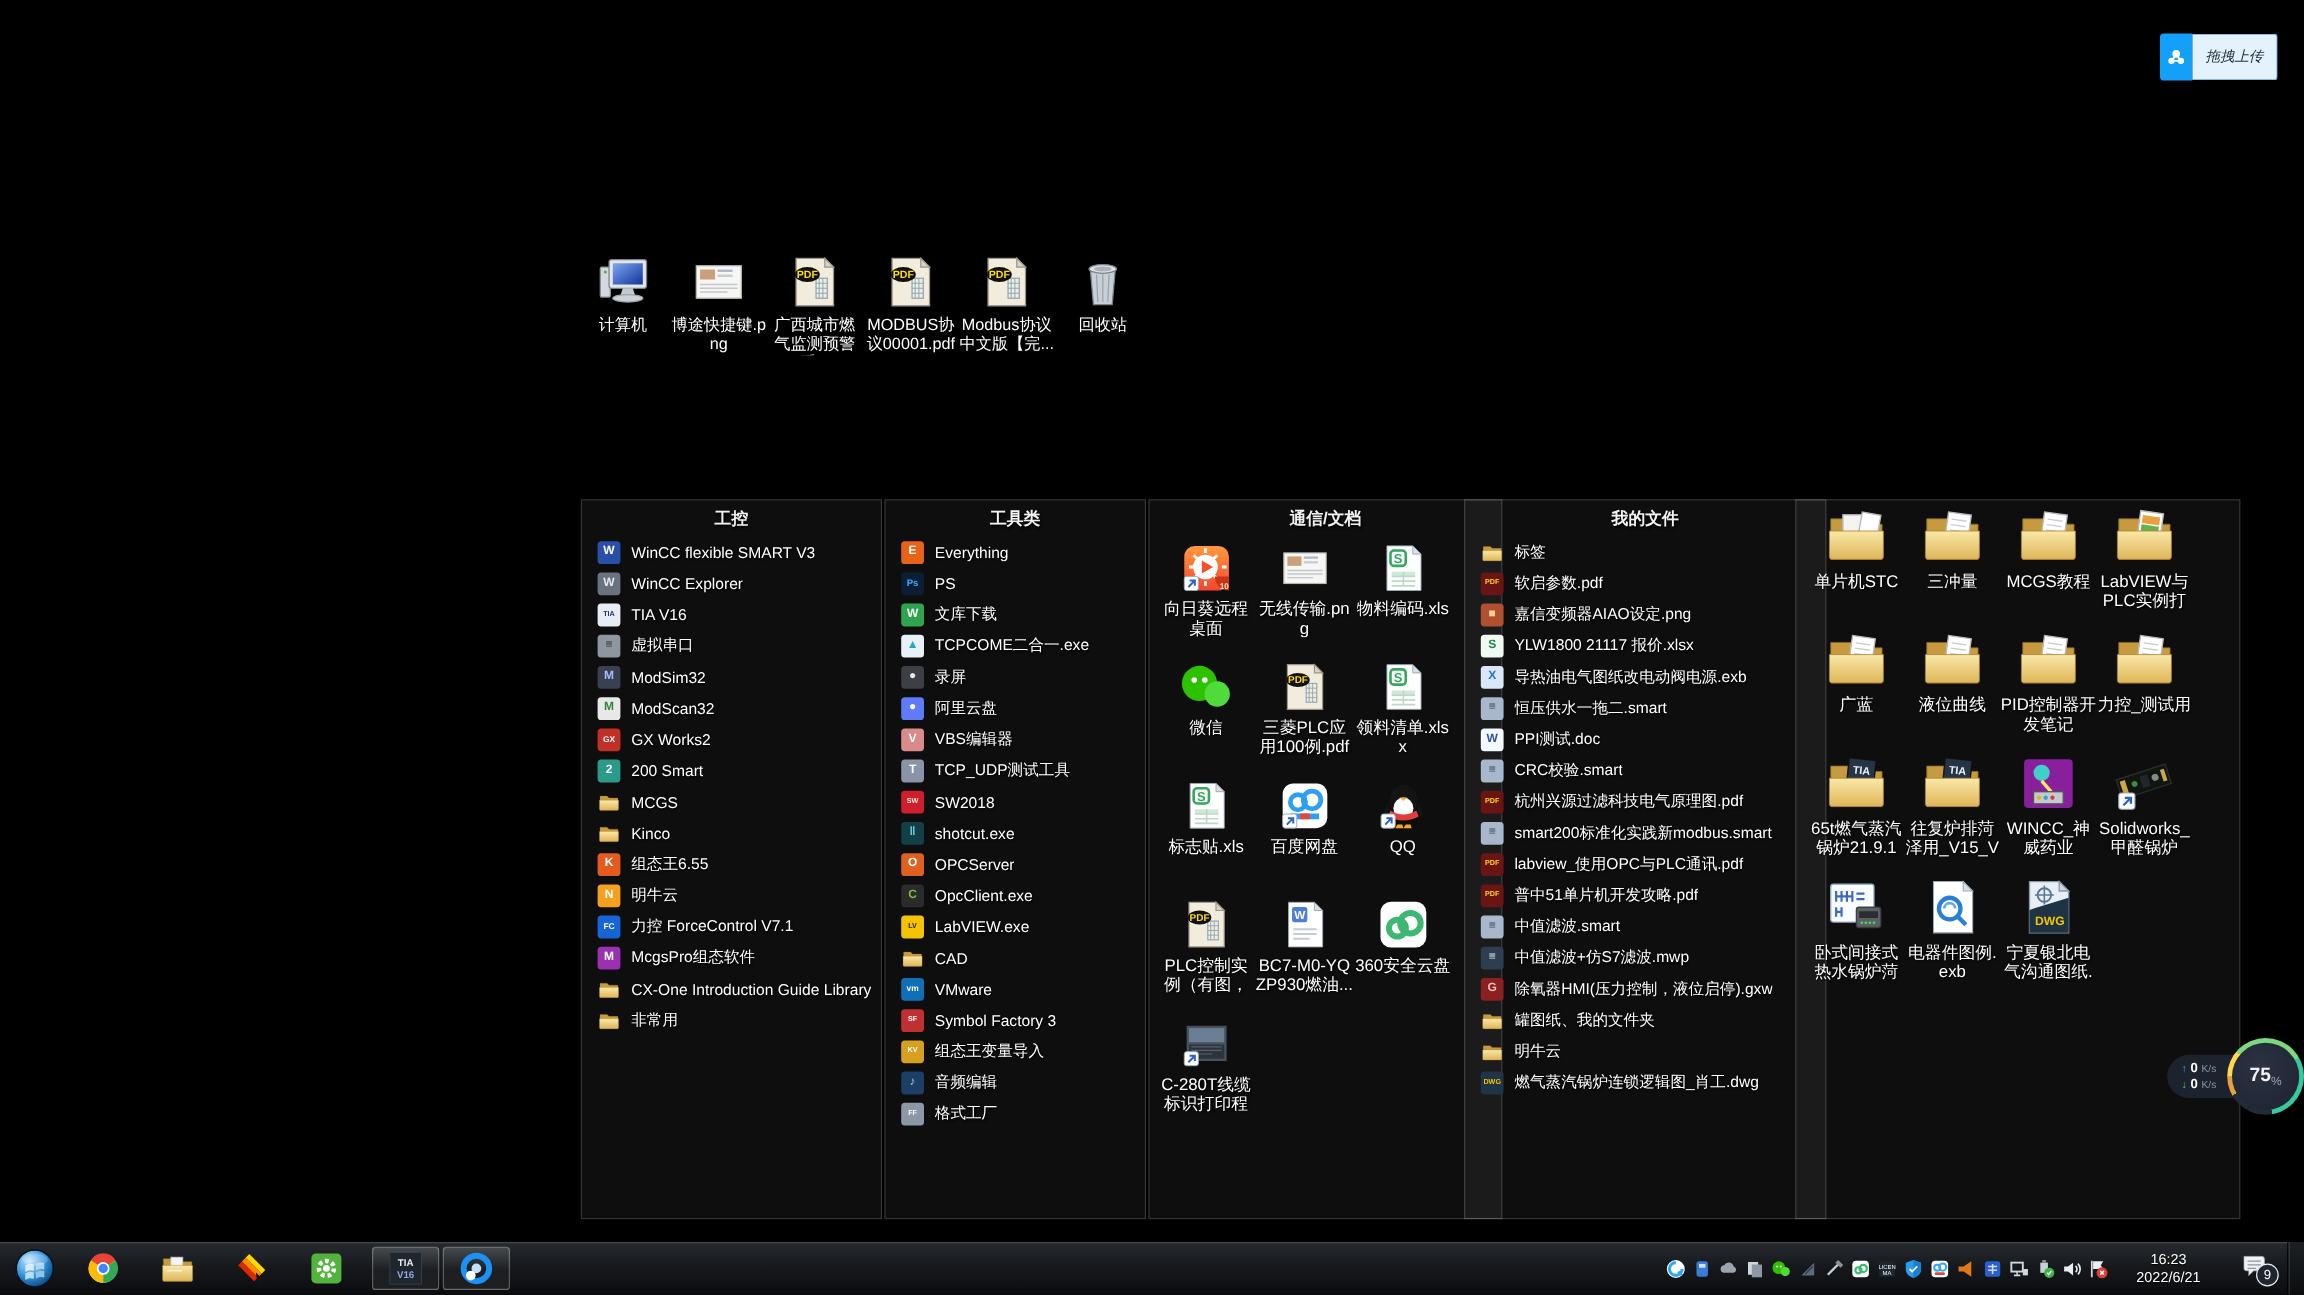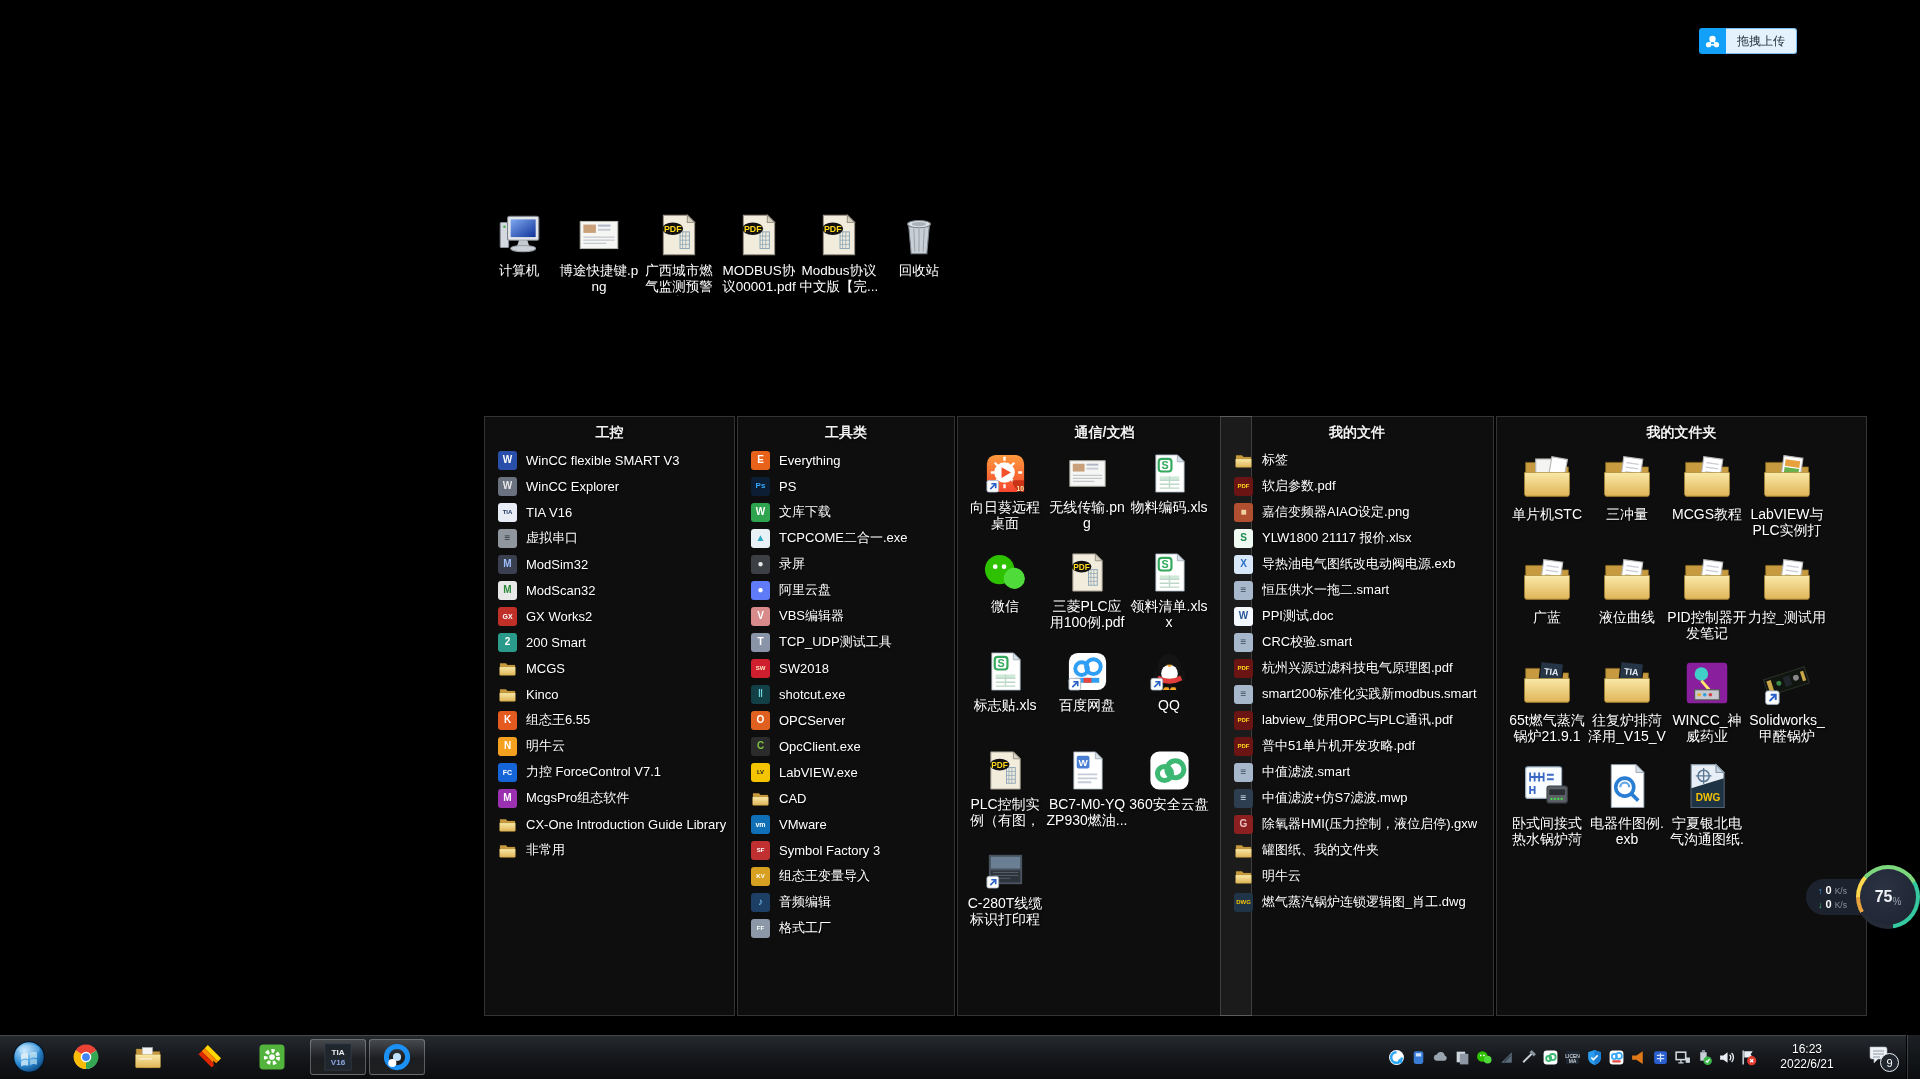--- a/index.html
+++ b/index.html
@@ -10,42 +10,42 @@
   #desktop-row{position:absolute;left:479px;top:210px;display:flex;}
   .desk-item{width:80px;display:flex;flex-direction:column;align-items:center;cursor:default;}
   .desk-ic{width:50px;height:50px;display:flex;align-items:center;justify-content:center;}
   .desk-label{margin-top:3px;max-width:80px;font-size:13.5px;line-height:16px;color:#fff;
     text-align:center;text-shadow:1px 1px 2px #000,0 0 4px #000;word-break:break-all;max-height:33px;overflow:hidden;}
 
   
   .fence{position:absolute;top:416px;height:600px;background:rgba(255,255,255,0.055);
     border:1px solid rgba(255,255,255,0.16);box-sizing:border-box;}
   .f0{left:484px;width:251px;} .f1{left:737px;width:218px;} .f2{left:957px;width:295px;}
-  .f3{left:1220px;width:274px;} .f4{left:1496px;width:371px;}
+  .f3{left:1220px;width:302px;} .f4{left:1496px;width:371px;}
   .fence-title{height:30px;line-height:30px;text-align:center;color:#f2f2f2;font-size:14px;
     font-weight:bold;text-shadow:1px 1px 2px #000;}
   .fence-list{display:flex;flex-direction:column;}
   .fl-item{display:flex;align-items:center;height:26px;padding-left:13px;gap:9px;cursor:default;}
   .fl-ic{width:19px;height:19px;flex:0 0 19px;display:flex;align-items:center;justify-content:center;}
   .fl-label{font-size:13px;color:#fff;text-shadow:1px 1px 2px #000;white-space:nowrap;overflow:hidden;}
   .fence-grid{display:grid;}
   .fg3{grid-template-columns:repeat(3,82px);padding-left:6px;}
   .fg4{grid-template-columns:repeat(4,80px);padding-left:10px;}
   .fg-cell{display:flex;flex-direction:column;align-items:center;cursor:default;}
   .fg3 .fg-cell{min-height:96px;padding-top:3px;}
   .fg4 .fg-cell{min-height:100px;padding-top:3px;}
   .fg-ic3{width:47px;height:47px;} .fg-ic4{width:54px;height:54px;}
   .fg-label{margin-top:2px;font-size:14px;line-height:16px;color:#fff;text-align:center;
     text-shadow:1px 1px 2px #000;word-break:break-all;max-width:82px;max-height:33px;overflow:hidden;}
 
   .sqic{display:flex;align-items:center;justify-content:center;border-radius:3px;font-weight:bold;line-height:1;}
   .ic-svg{width:100%;height:100%;display:block;}
 
   
-  #upload{position:absolute;left:1699px;top:28px;height:26px;display:flex;cursor:pointer;}
+  #upload{position:absolute;left:1800px;top:28px;height:39px;display:flex;cursor:pointer;font-style:italic;}
   #upload .ulogo{width:27px;background:#12a0f8;border-radius:3px 0 0 3px;display:flex;align-items:center;justify-content:center;}
   #upload .ubtn{background:#e4f2fe;border:1px solid #79bdf2;border-left:none;border-radius:0 3px 3px 0;
     color:#1c2b36;font-size:12px;display:flex;align-items:center;padding:0 11px;}
 
   
   #net-pill{position:absolute;left:1806px;top:879px;width:76px;height:36px;background:#1d232e;
     border-radius:18px 0 0 18px;display:flex;flex-direction:column;justify-content:center;gap:2px;padding-left:12px;box-sizing:border-box;z-index:4;}
   .speed-row{display:flex;align-items:baseline;gap:3px;font-size:9px;}
   .sp-arrow{font-size:9px;font-weight:bold;}
   .sp-val{color:#fff;font-weight:bold;font-size:11px;}
@@ -776,21 +776,20 @@
         </div>
         <div class="fl-item">
           <div class="fl-ic">
             <div class="sqic" style="height: 19px; width: 19px; background: rgb(31, 52, 71); color: rgb(245, 196, 0); font-size: 6px;">DWG</div>
           </div>
           <div class="fl-label">燃气蒸汽锅炉连锁逻辑图_肖工.dwg</div>
         </div>
       </div>
   </div>
   <div class="fence f4">
-    <div class="fence-title">我的文件夹</div>
     <div class="fence-grid fg4">
         <div class="fg-cell">
           <div class="fg-ic4">
             <div style="height: 54px; width: 54px;">
               <svg class="ic-svg" viewBox="0 0 48 48">
                 <path d="M5 11h15l4 4h19v26H5z" fill="#c79a3f" stroke="#8a6d26" stroke-width="0.6"></path>
                 <rect x="14" y="8" width="14" height="26" fill="#f4f4f2" stroke="#b8b8b8"></rect>
                 <g transform="rotate(10 33 20)">
                   <rect x="26" y="7" width="14" height="26" fill="#fff" stroke="#b8b8b8"></rect>
                 </g>

